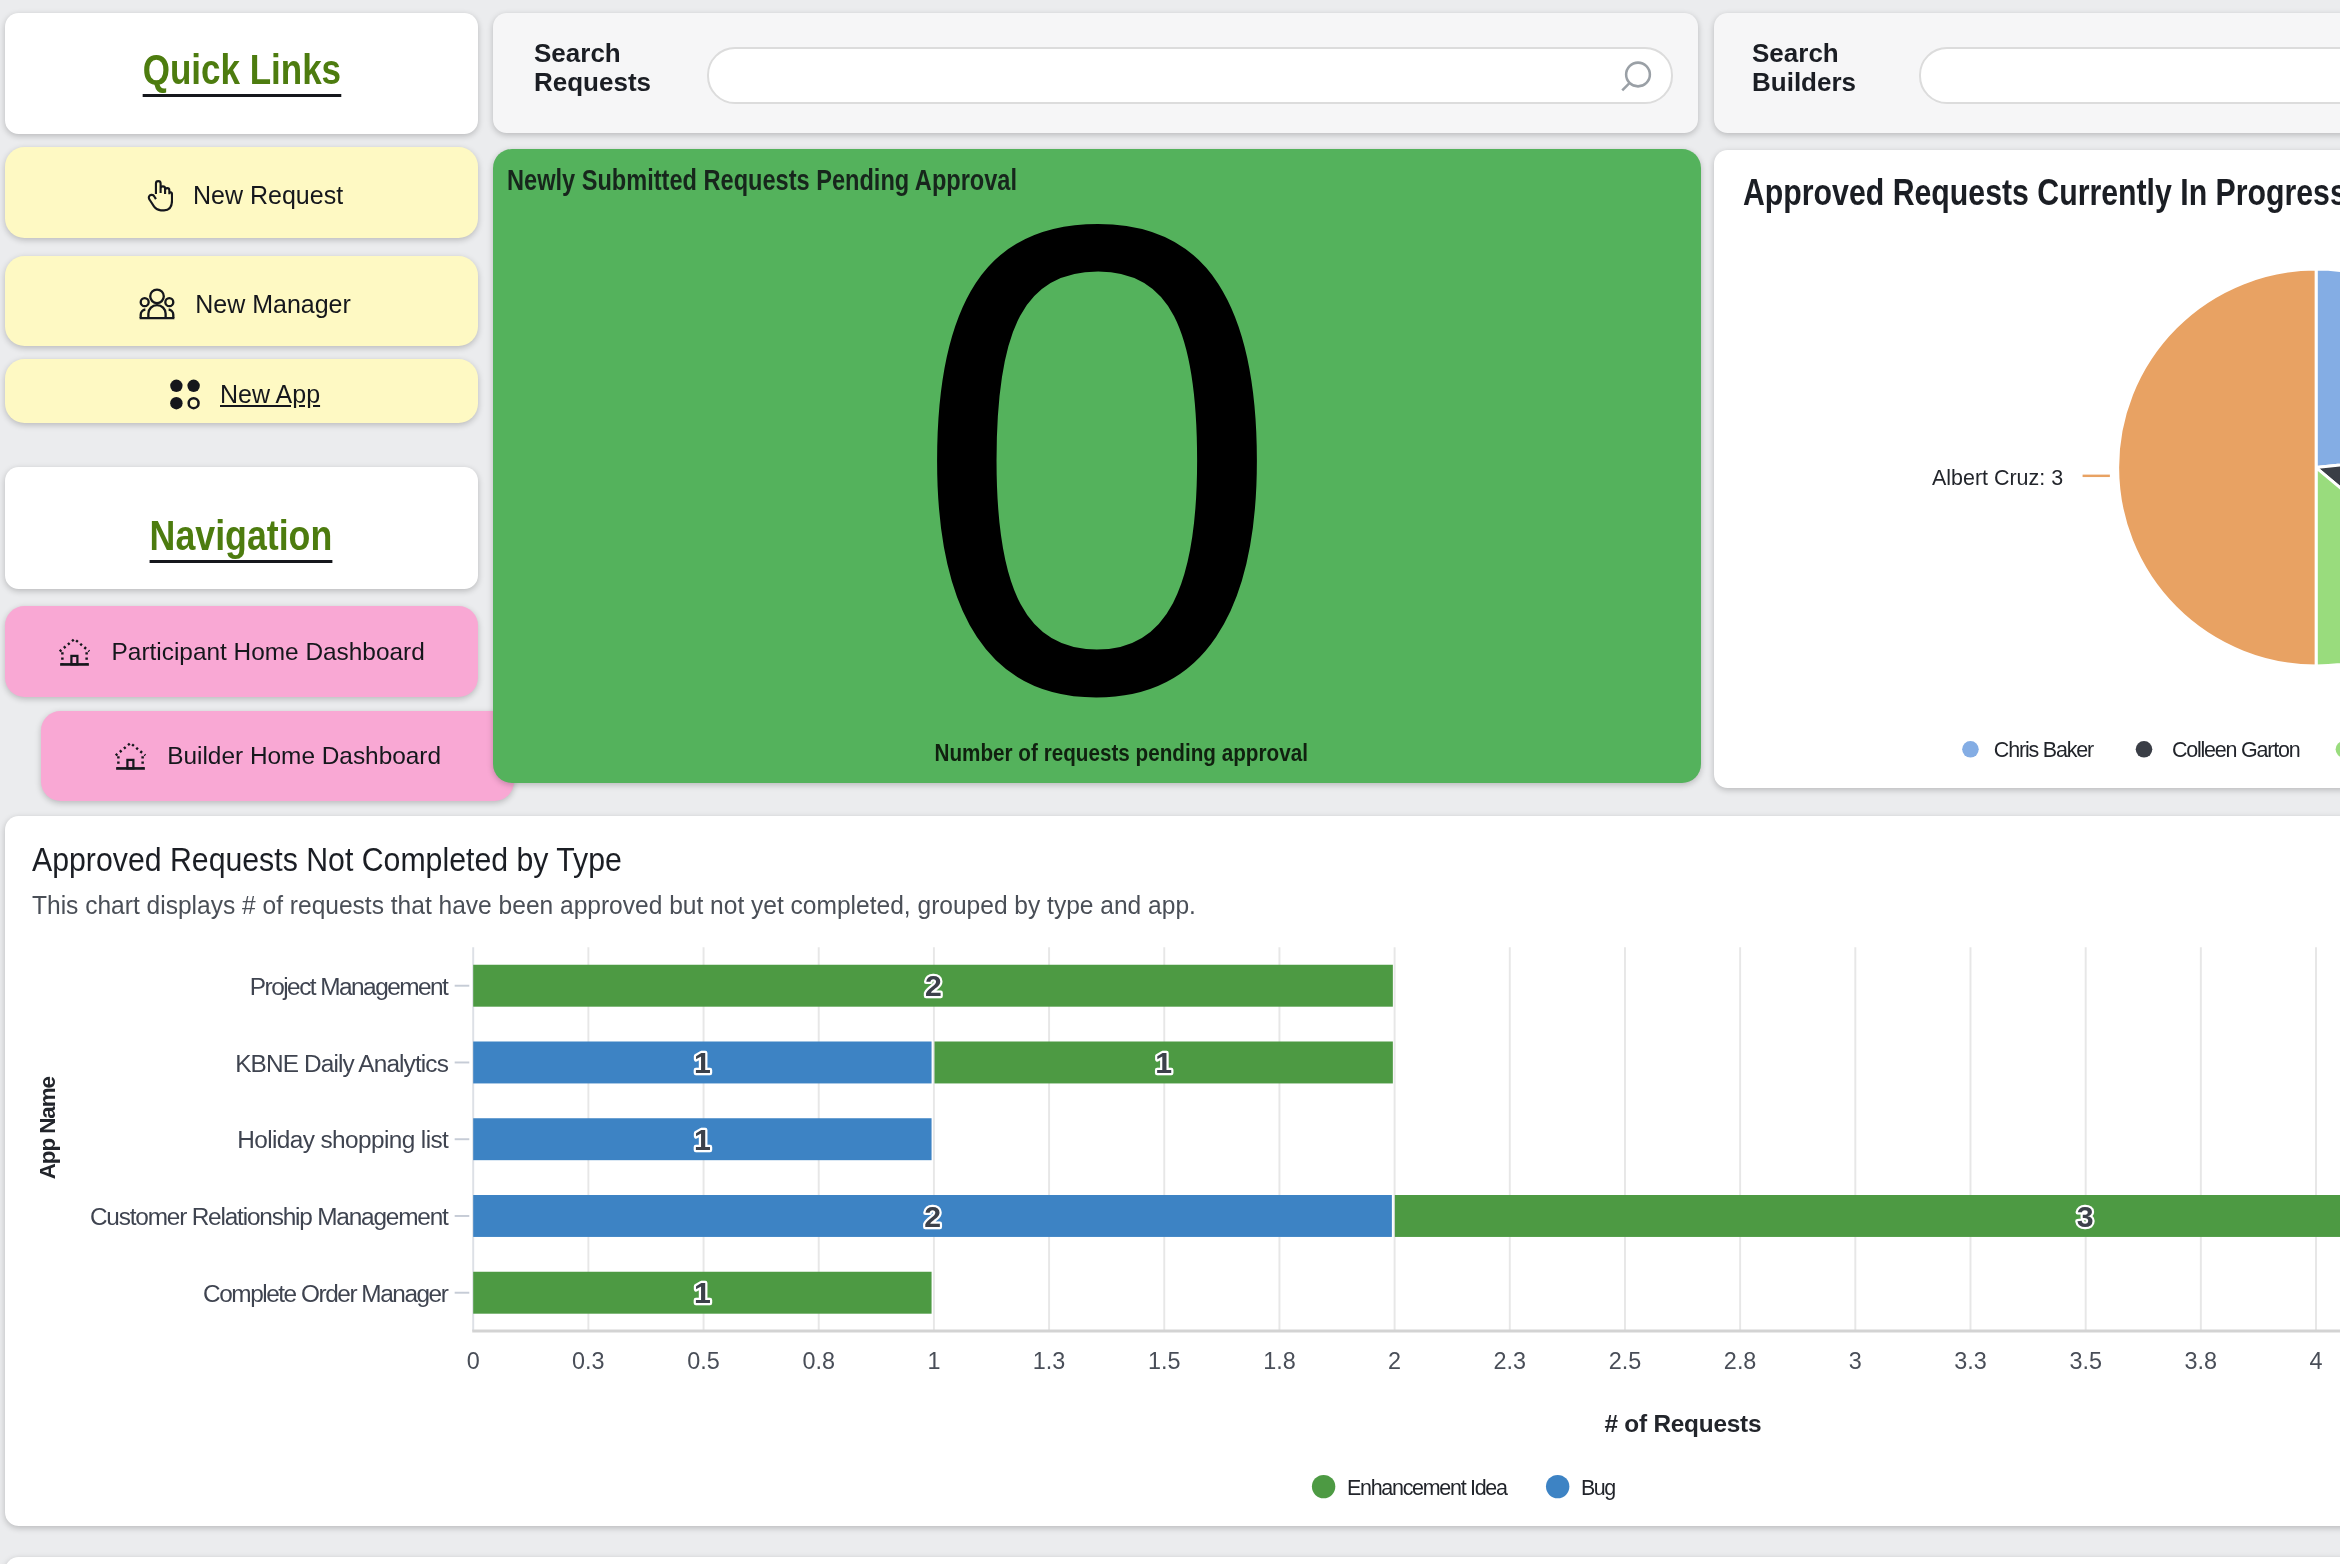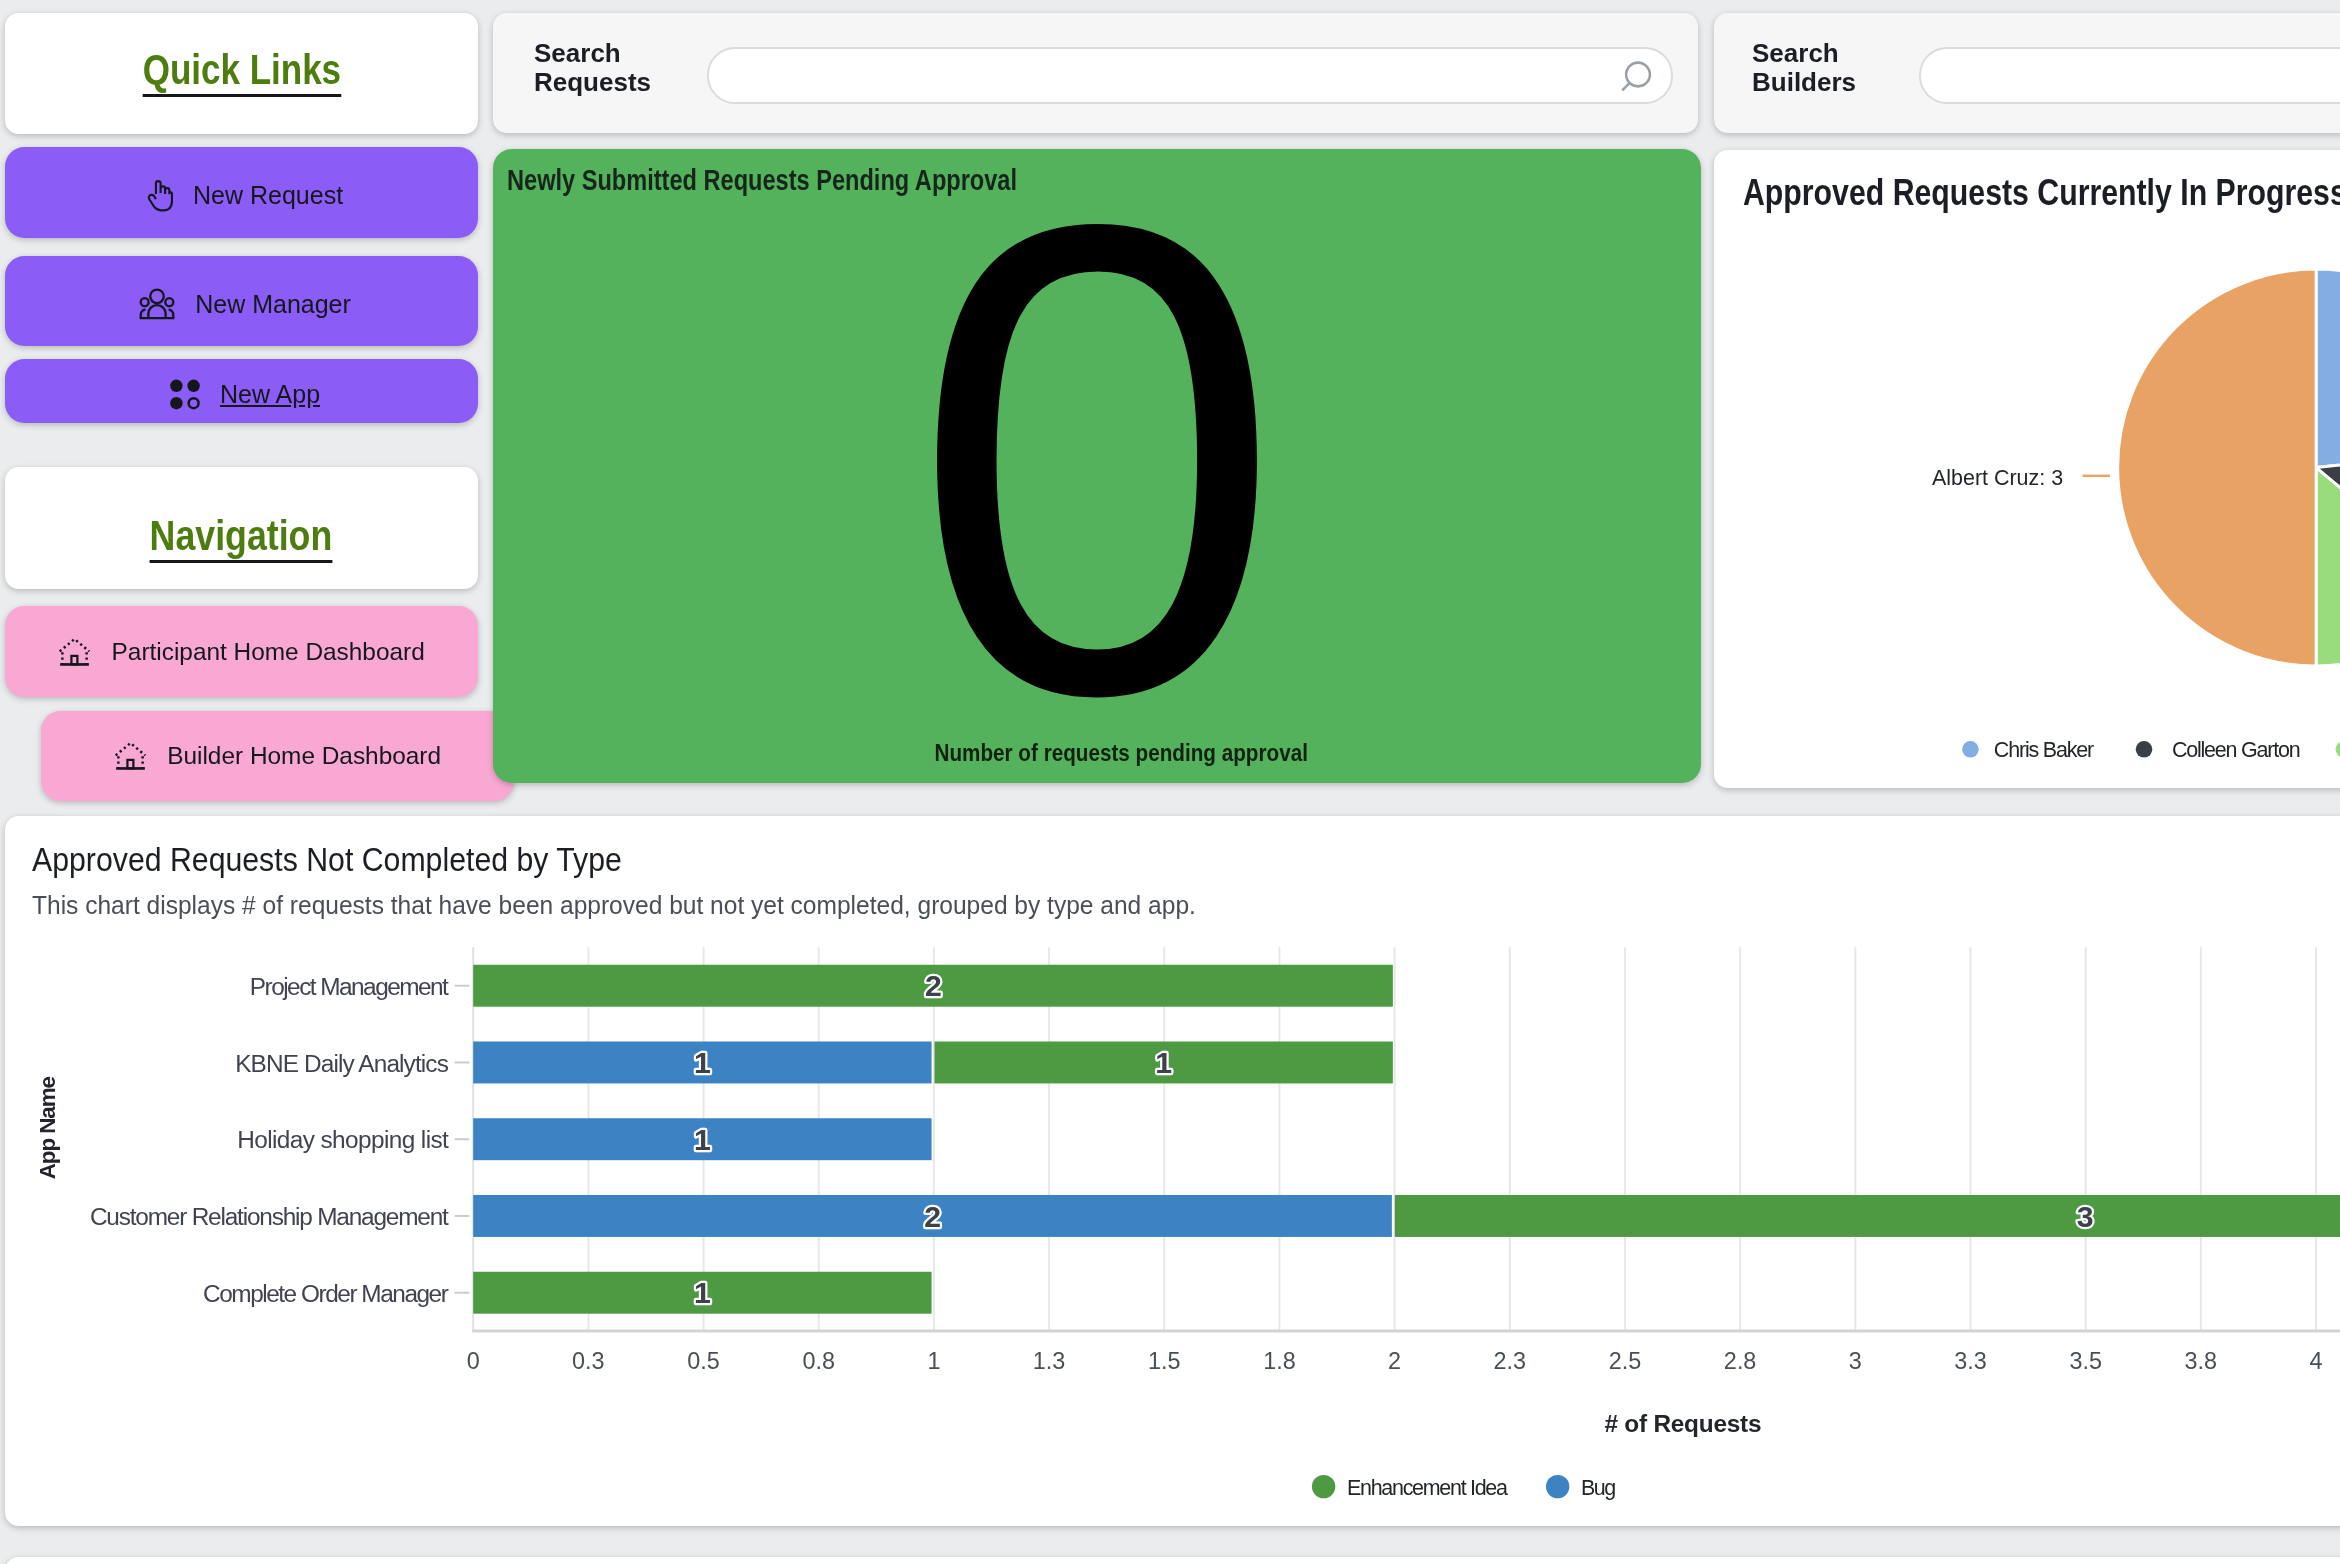--- a/index.html
+++ b/index.html
@@ -2,21 +2,21 @@
 <html><head>
 <meta charset="utf-8">
 <style>
   * { margin:0; padding:0; box-sizing:border-box; }
   html,body { width:2341px; height:1564px; overflow:hidden; }
   body { background:#ebecee; font-family:"Liberation Sans", sans-serif; color:#1b1e24; position:relative; }
   .card { position:absolute; background:#fff; border-radius:13.7px; box-shadow:0 2px 5.9px rgba(0,0,0,.22); }
   .btn { position:absolute; left:4.9px; width:473px; border-radius:19.5px; box-shadow:0 2px 5.9px rgba(0,0,0,.22);
          display:flex; align-items:center; justify-content:center; color:#15171c; }
   .btn .ic { margin-right:20.5px; display:flex; }
-  .orange { background:#8b5cf6; font-size:25px; padding-left:6.8px; padding-top:6.8px; }
+  .orange { background:#fef9c3; font-size:25px; padding-left:6.8px; padding-top:6.8px; }
   .blue { background:#f9a8d4; font-size:24.4px; }
   .htitle { font-weight:bold; font-size:43px; text-align:center; color:#4d7c0f; }
   .htitle span { display:inline-block; border-bottom:3.9px solid #15171c; padding-bottom:0; }
   .abs { position:absolute; }
 </style>
 </head>
 <body>
 
 <div class="card" style="left:4.9px; top:12.7px; width:473px; height:121px;">
   <div class="htitle" style="margin-top:32px;"><span style="transform:scaleX(.814);">Quick Links</span></div>

